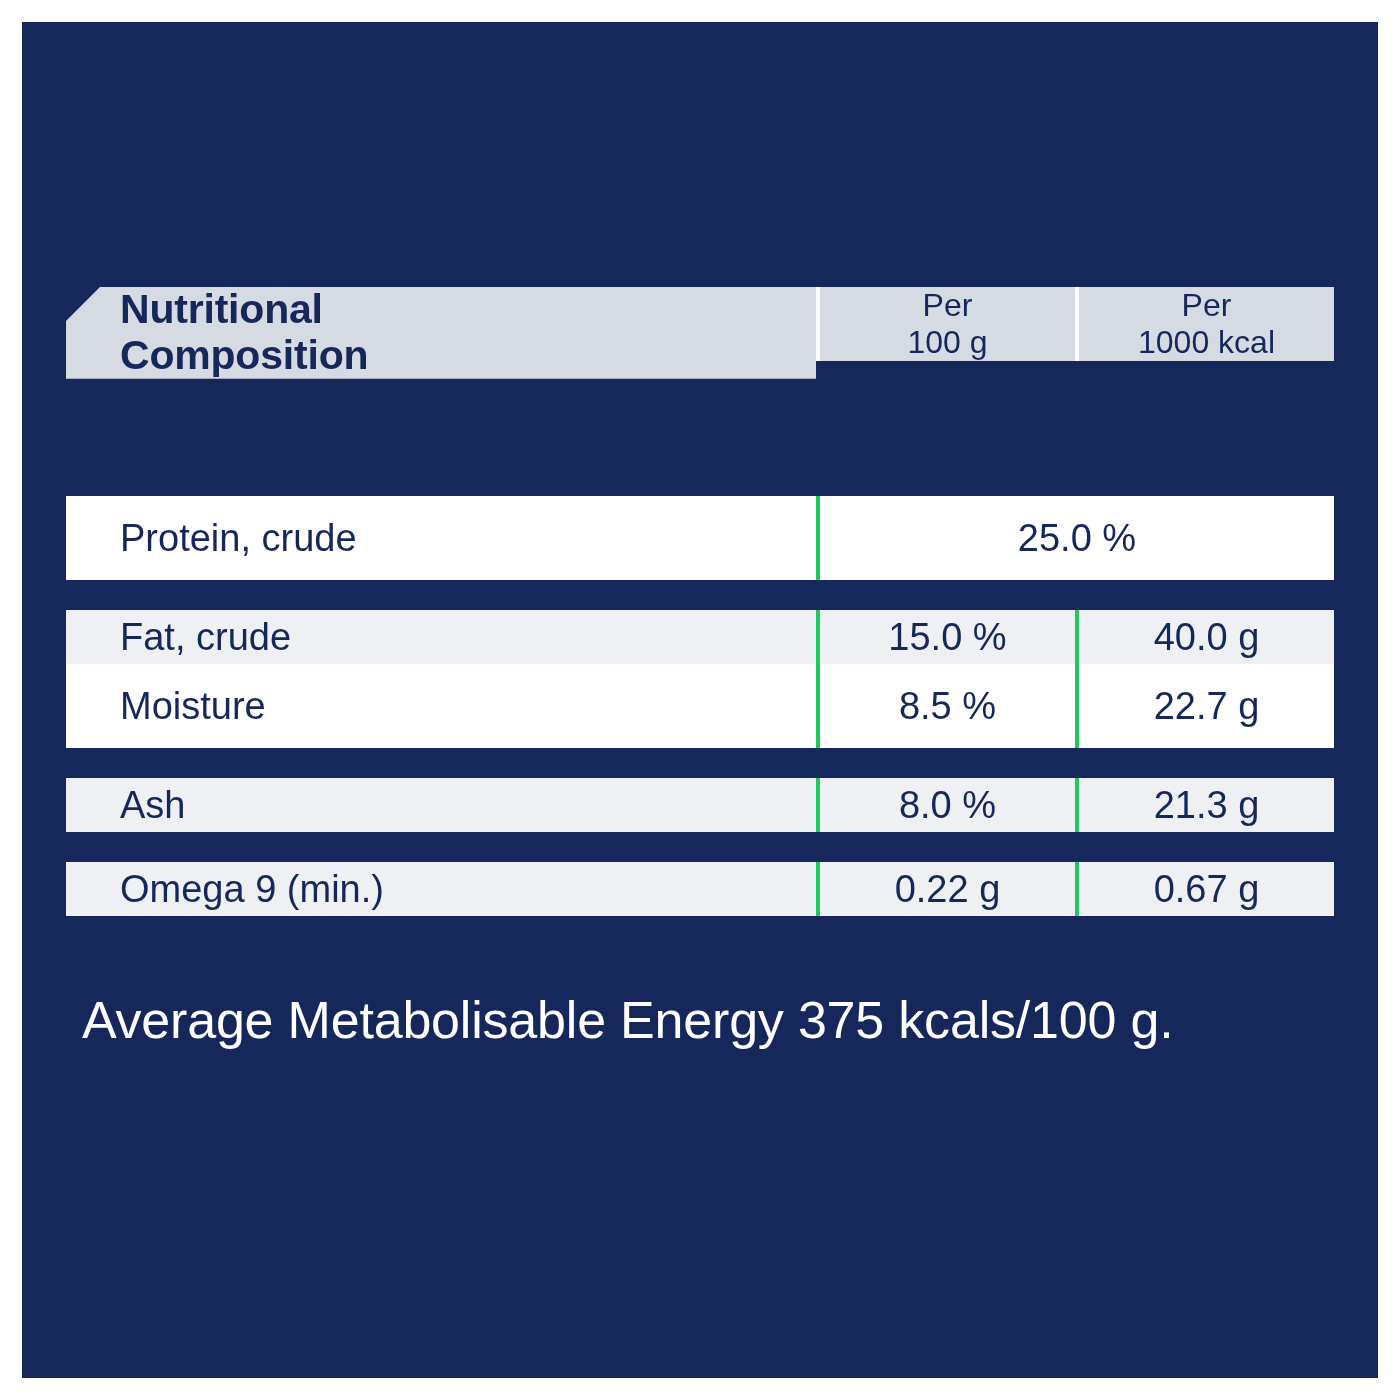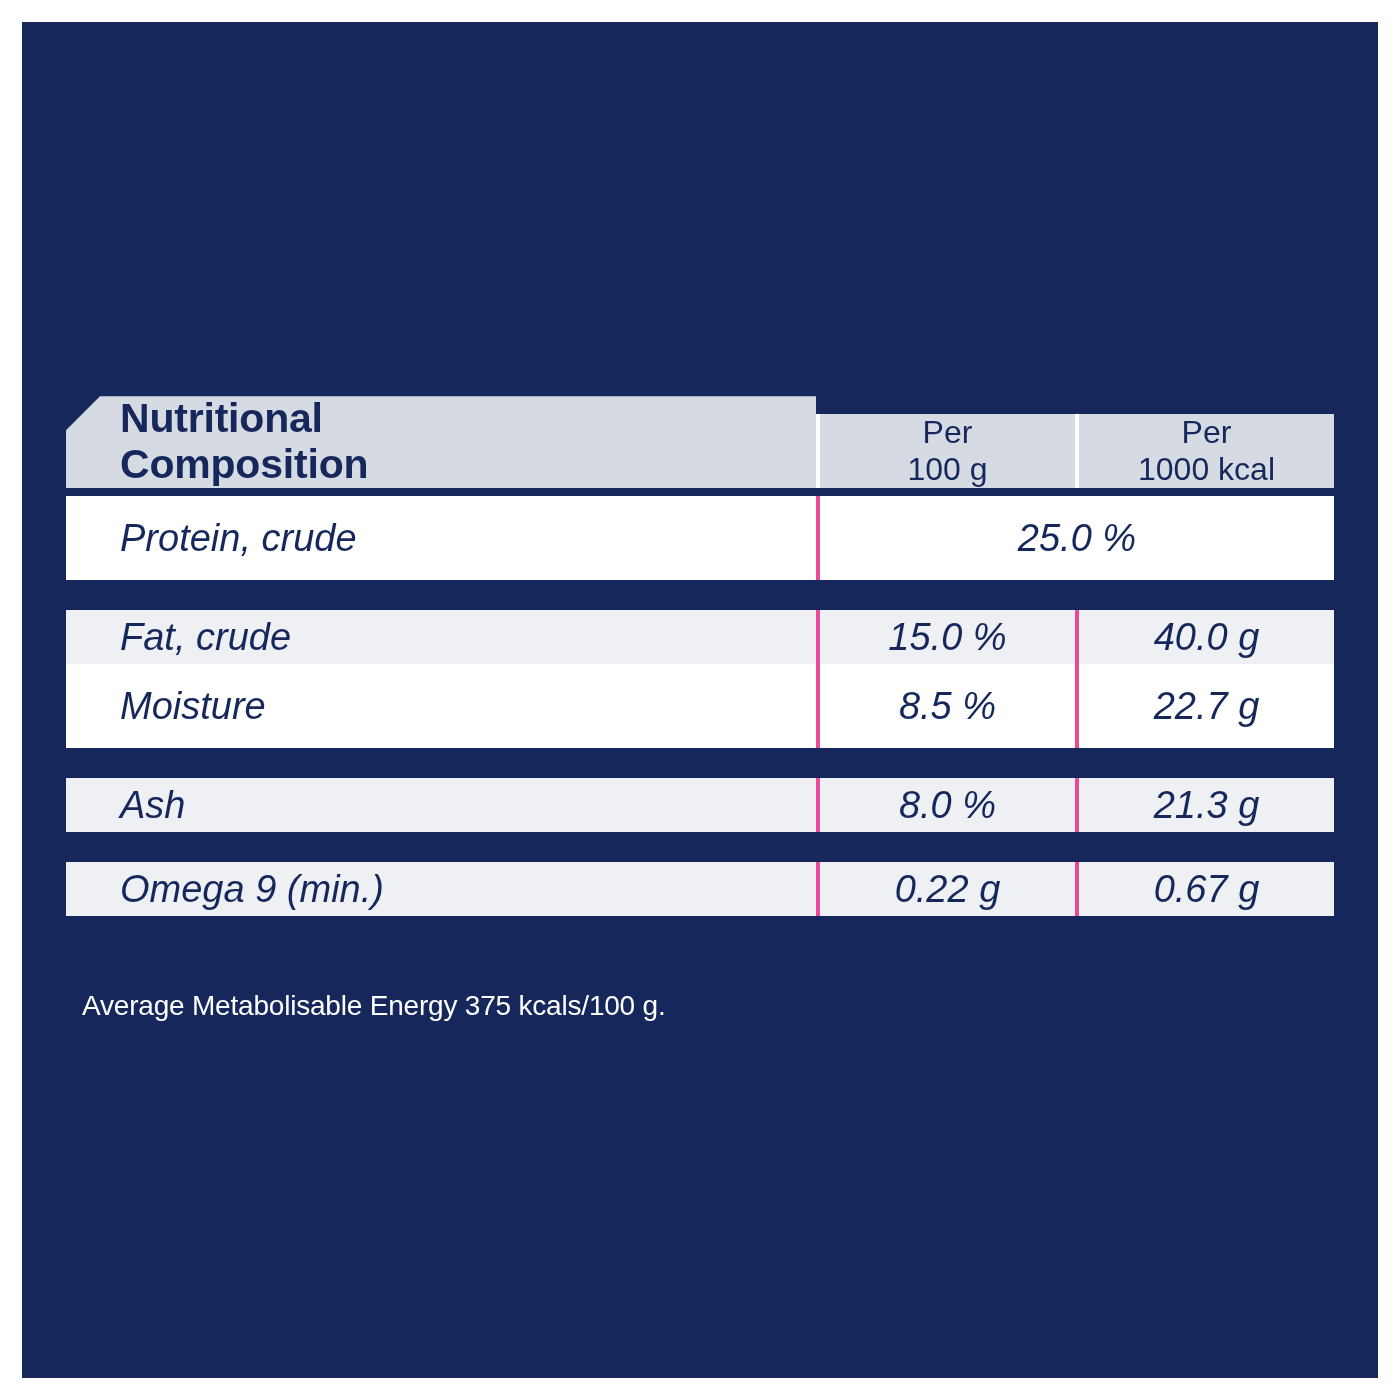--- a/index.html
+++ b/index.html
@@ -27,21 +27,21 @@
   .table-wrap {
     position: absolute;
     left: 44px;
     top: 265px;
     width: 1268px;
   }
 
   
   .thead {
     display: flex;
-    align-items: flex-end;
+    align-items: flex-start;
     height: 201px;
   }
   .th {
     background: #d6dae3;
     color: #16275c;
     display: flex;
     align-items: center;
     box-sizing: border-box;
   }
   .th-title {
@@ -63,59 +63,58 @@
     font-weight: normal;
     border-left: 4px solid #ffffff;
   }
   .th-col span { display: block; }
 
   
   .row {
     display: flex;
     align-items: stretch;
     height: 84px;
-    font-style: italic;
   }
   .row .cell {
     display: flex;
     align-items: center;
     color: #16275c;
     font-size: 38px;
     box-sizing: border-box;
   }
   .row .cell-label {
     flex: 0 0 750px;
     padding-left: 54px;
   }
   .row .cell-val {
     flex: 1 1 0;
     justify-content: center;
     text-align: left;
-    border-left: 4px solid #ec4899;
+    border-left: 4px solid #22c55e;
   }
   .row.odd .cell { background: #ffffff; }
   .row.even .cell { background: #eef0f4; margin-top: 30px; }
 
   
   .row.first .cell-label {
     clip-path: polygon(0 0, 100% 0, 100% 100%, 0 100%);
   }
 
   .gap {
     height: 8px;
     background: transparent;
   }
 
   .footnote {
     position: absolute;
     left: 60px;
     top: 968px;
     width: 1280px;
     color: #ffffff;
-    font-size: 28px;
+    font-size: 52px;
     letter-spacing: -0.2px;
   }
 </style>
 </head>
 <body>
 
 <div class="panel">
 
   <div class="table-wrap">
 

